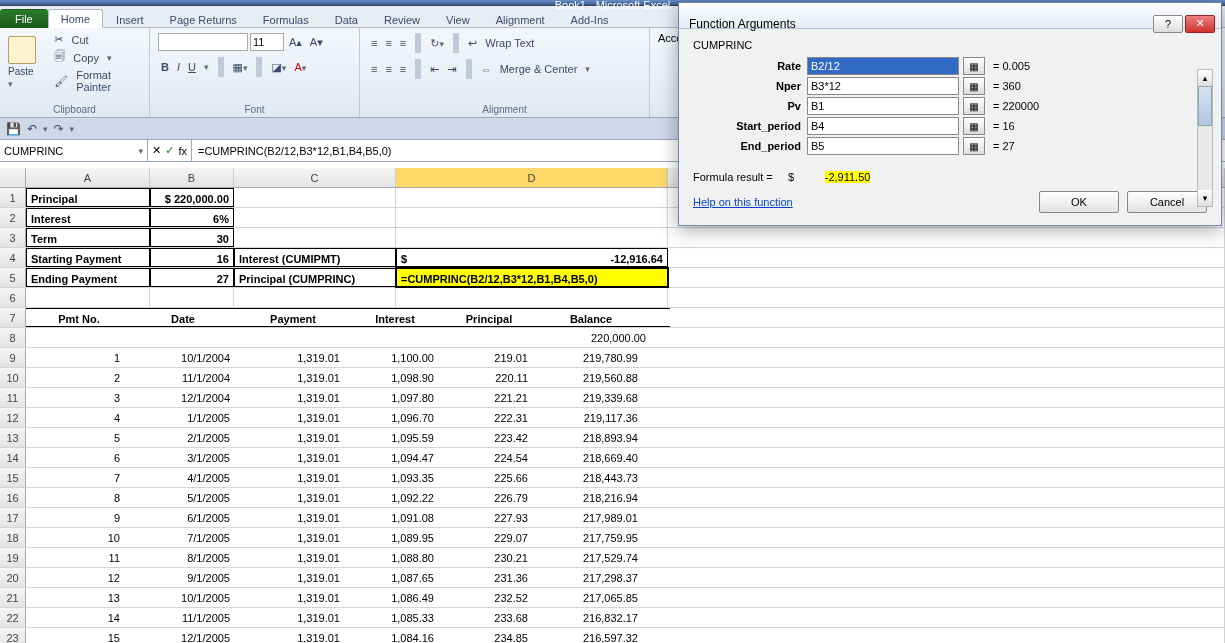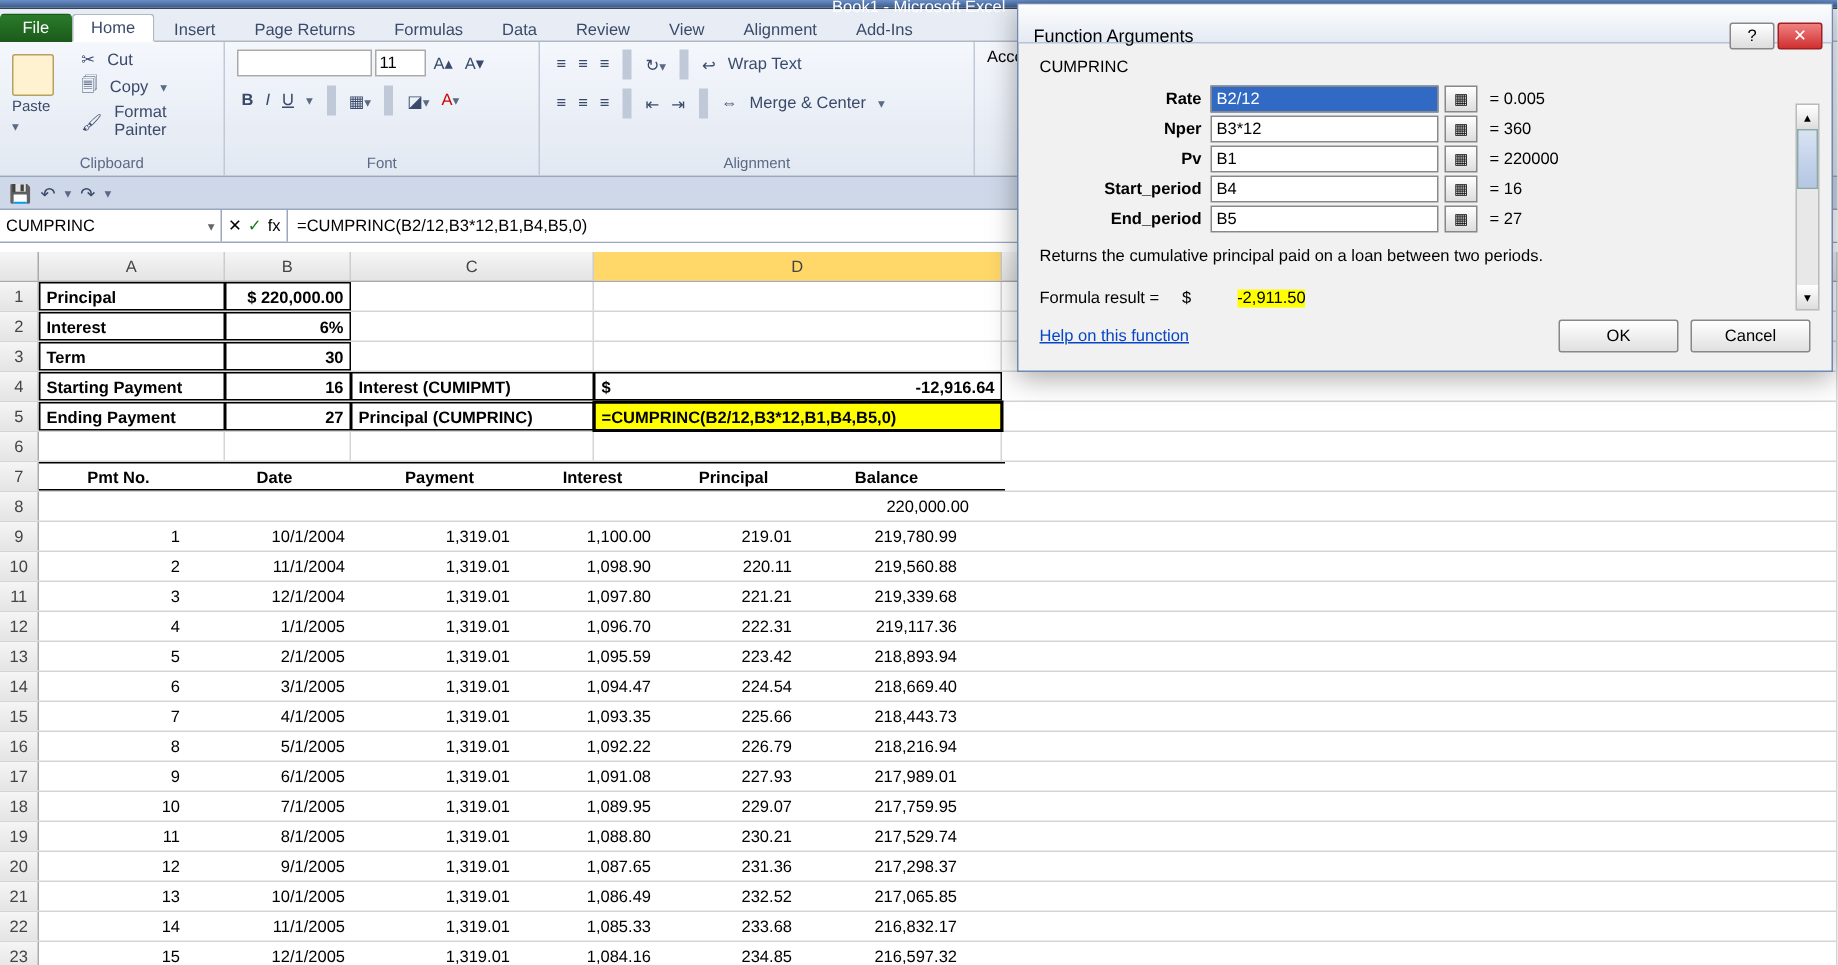--- a/index.html
+++ b/index.html
@@ -403,21 +403,20 @@
     <input class="arg-input " value="B5" style="">
     <div class="ref-btn">▦</div>
     <div class="arg-eq">= 27</div>
   </div>
       </div>
     <div class="scroll-v">
       <div class="up">▴</div>
       <div class="thumb"></div>
       <div class="dn" style="position:absolute;bottom:0;width:100%">▾</div>
     </div>
-    <div class="desc">Returns the cumulative principal paid on a loan between two periods.</div>
     <div class="formula-result">
       <span>Formula result =</span>
       &nbsp;&nbsp;&nbsp;
       <span>$</span>
       &nbsp;&nbsp;&nbsp;&nbsp;&nbsp;&nbsp;&nbsp;&nbsp;
       <span class="hl">-2,911.50</span>
     </div>
     <div class="dlg-buttons">
       <a href="#">Help on this function</a>
       <button class="dlg-btn">OK</button>

